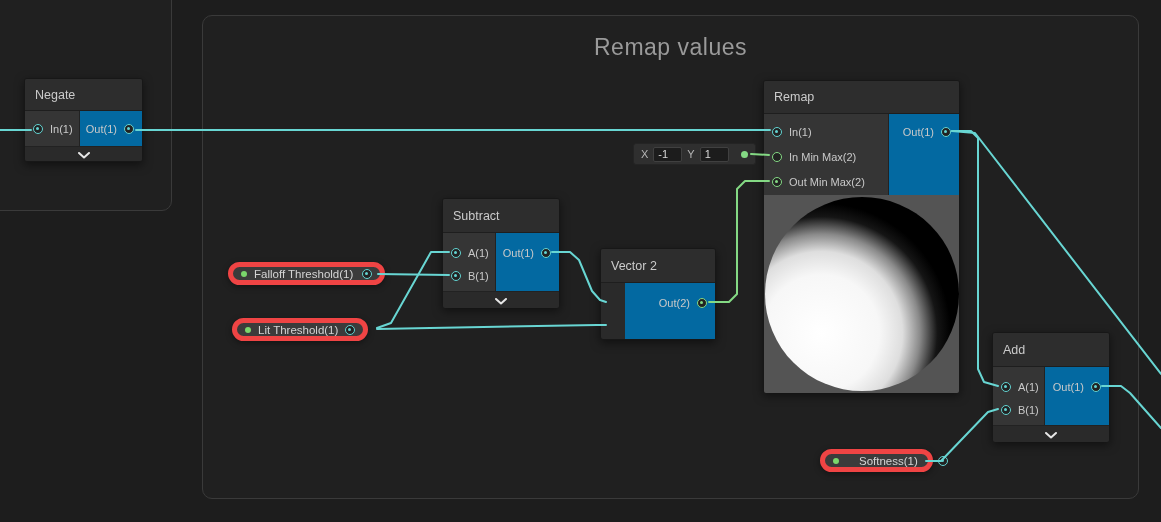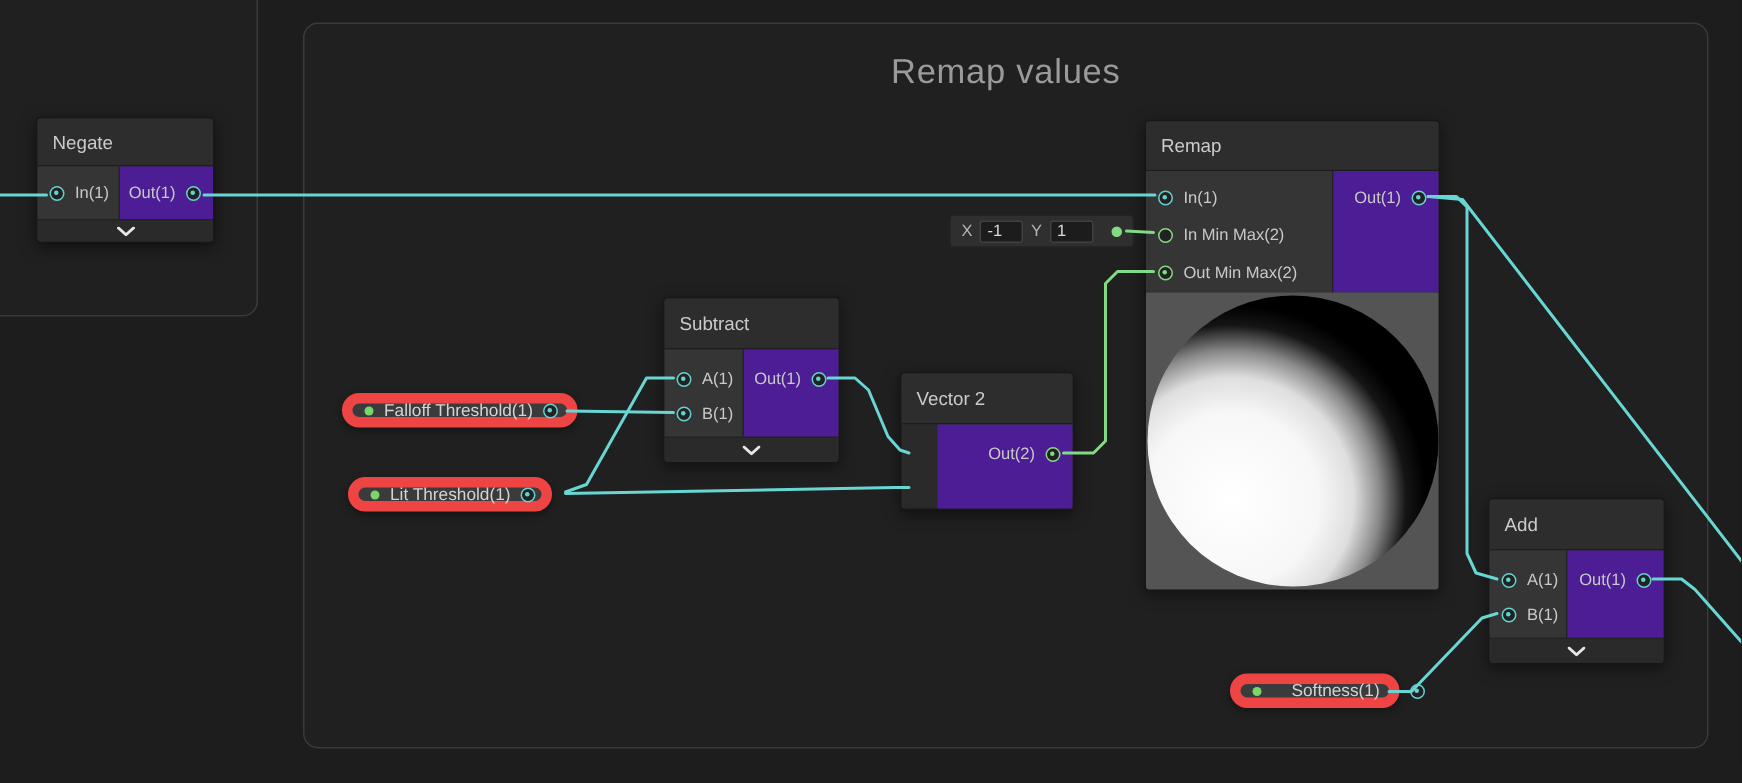--- a/index.html
+++ b/index.html
@@ -25,21 +25,21 @@
     position:absolute;z-index:2;background:#2a2a2a;border:1px solid #171717;
     border-radius:3px;box-shadow:0 3px 10px rgba(0,0,0,.5);
   }
   .node-header{
     height:33px;line-height:33px;padding-left:10px;background:#2d2d2d;
     color:#cbcbcb;font-size:12.5px;border-bottom:1px solid #1e1e1e;
     border-radius:2px 2px 0 0;
   }
   .node-body{display:flex;align-items:stretch;}
   .in-col{background:#353535;border-right:1px solid #222;flex:none;}
-  .out-col{flex:1;background:#4c1d95;}
+  .out-col{flex:1;background:#0369a1;}
   .prow{display:flex;align-items:center;gap:7px;height:23px;padding-left:8px;
         color:#c9c9c9;font-size:11px;white-space:nowrap;}
   .prow.out{justify-content:flex-end;padding-left:0;padding-right:8px;}
   .node-footer{
     height:17px;background:#2a2a2a;border-top:1px solid #222;
     display:flex;align-items:center;justify-content:center;border-radius:0 0 2px 2px;
   }
   
   .port{width:10px;height:10px;border-radius:50%;border:1.5px solid currentColor;
         color:#63d3d1;position:relative;flex:none;background:#222;}
@@ -50,21 +50,21 @@
   
   .preview{position:relative;height:198px;background:#545454;overflow:hidden;
            border-radius:0 0 2px 2px;}
   .sphere{position:absolute;left:50%;top:50%;transform:translate(-50%,-50%);
     width:194px;height:194px;border-radius:50%;
     background:radial-gradient(circle at 29% 70%,
       #ffffff 0%, #f7f7f7 30%, #dedede 42%, #8a8a8a 51%, #151515 60%, #000 67%);}
   
   .pill{
     position:absolute;z-index:2;height:23px;border-radius:12px;background:#3b3b3b;
-    border:7px solid #ef4444;display:flex;align-items:center;gap:7px;padding:0 8px;
+    border:5px solid #ef4444;display:flex;align-items:center;gap:7px;padding:0 8px;
     color:#d4d4d4;font-size:11.5px;white-space:nowrap;box-shadow:0 2px 6px rgba(0,0,0,.4);
   }
   .pill-dot{width:6px;height:6px;border-radius:50%;background:#7ad66b;flex:none;}
   .pill .port{margin-left:auto;}
   
   .widget{
     position:absolute;z-index:2;height:22px;border-radius:3px;background:#2f2f2f;
     border:1px solid #242424;display:flex;align-items:center;gap:5px;padding:0 7px;
     font-size:11px;color:#b5b5b5;
   }

